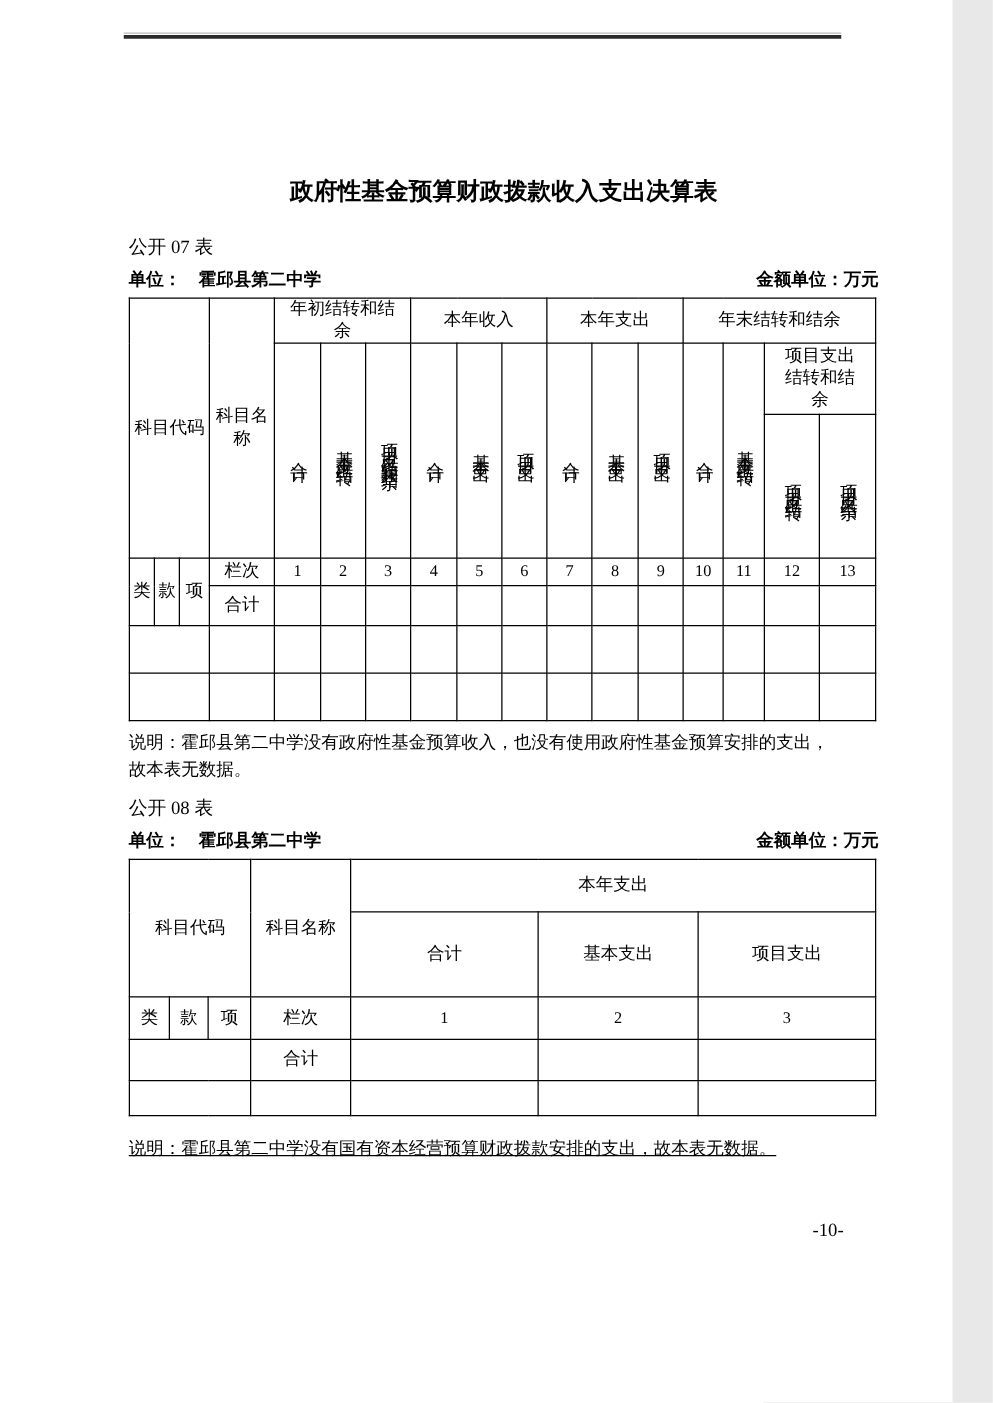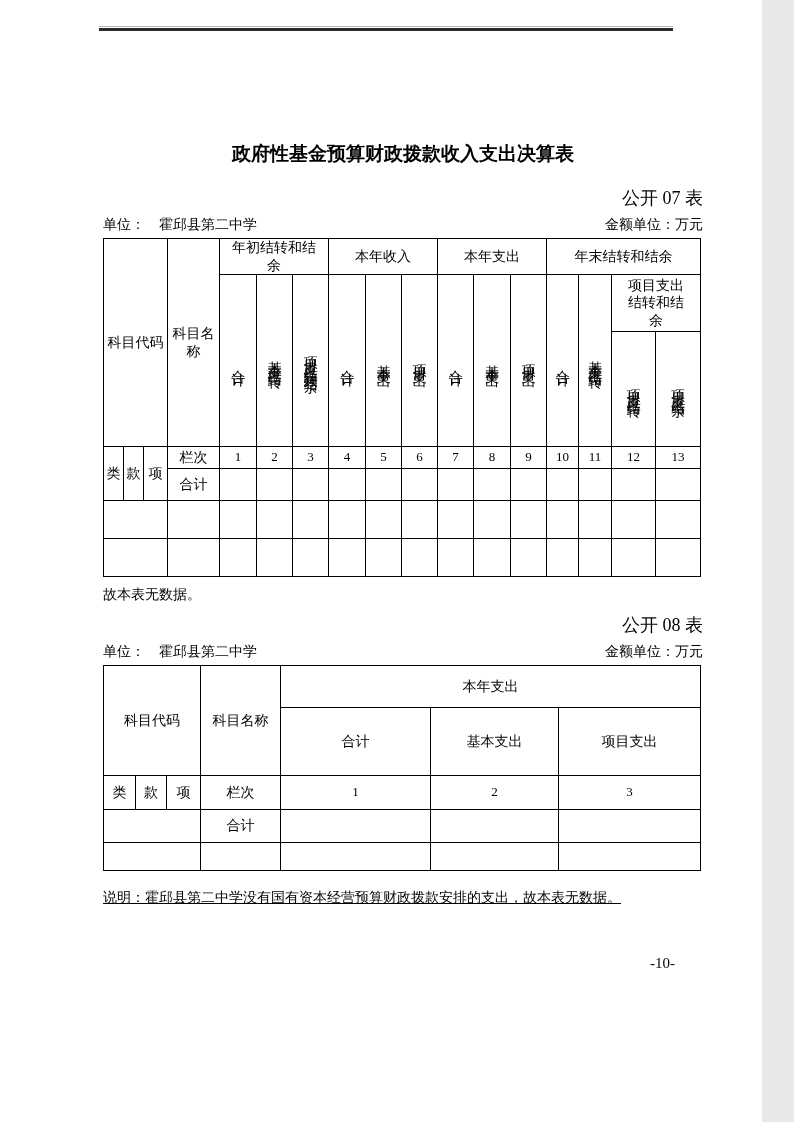--- a/index.html
+++ b/index.html
@@ -24,32 +24,32 @@
   .content { margin-left: 103px; width: 600px; }
   .doc-title {
     text-align: center;
     font-weight: bold;
     font-size: 19px;
     line-height: 26px;
   }
   .title-1 { margin-top: 110px; }
   .title-2 { margin-top: 8px; }
   .right-label {
-    text-align: right;
-    font-size: 18px;
+    font-size: 15px;
     line-height: 19px;
     margin-top: 22px;
   }
   .right-label-2 { margin-top: 10px; }
   .unit-row {
     display: flex;
     justify-content: space-between;
     font-size: 14px;
     line-height: 19px;
     margin-top: 7px;
+    font-weight: bold;
   }
   .unit-left .unit-name { margin-left: 14px; }
   table {
     border-collapse: collapse;
     table-layout: fixed;
     width: 597px;
     margin-top: 4px;
   }
   td {
     border: 1px solid #000;
@@ -212,20 +212,21 @@
         <td></td>
             <td></td>
         <td></td>
             <td></td>
         <td></td>
       </tr>
     </tbody>
       </table>
 
     <div class="note">
+      <div>说明：霍邱县第二中学没有政府性基金预算收入，也没有使用政府性基金预算安排的支出，</div>
       <div>故本表无数据。</div>
     </div>
 
     <div class="right-label right-label-2">公开 08 表</div>
     <div class="unit-row">
       <span class="unit-left"><span>单位：</span><span class="unit-name">霍邱县第二中学</span></span>
       <span>金额单位：万元</span>
     </div>
 
     <table class="t2">

